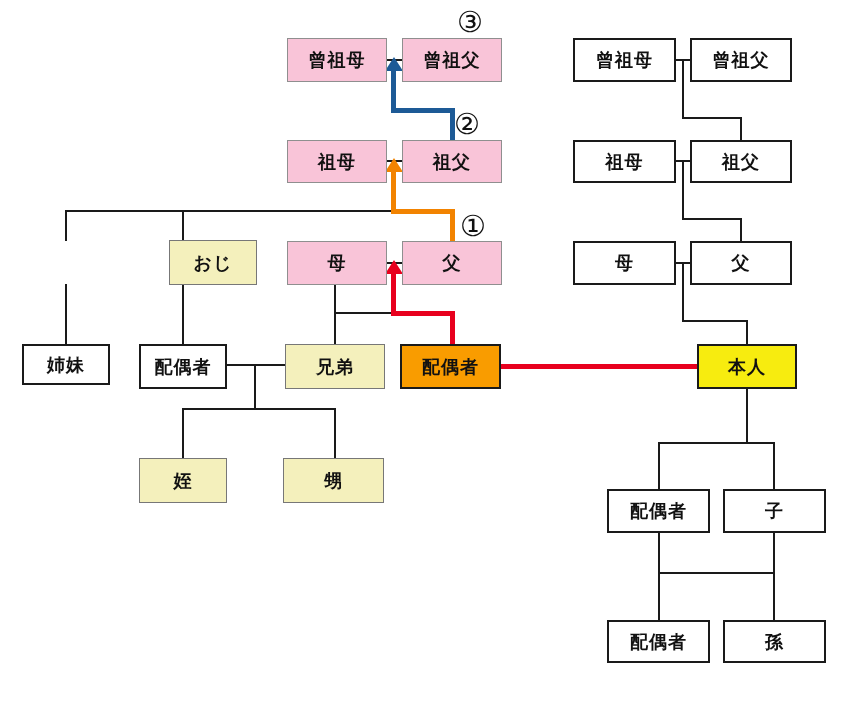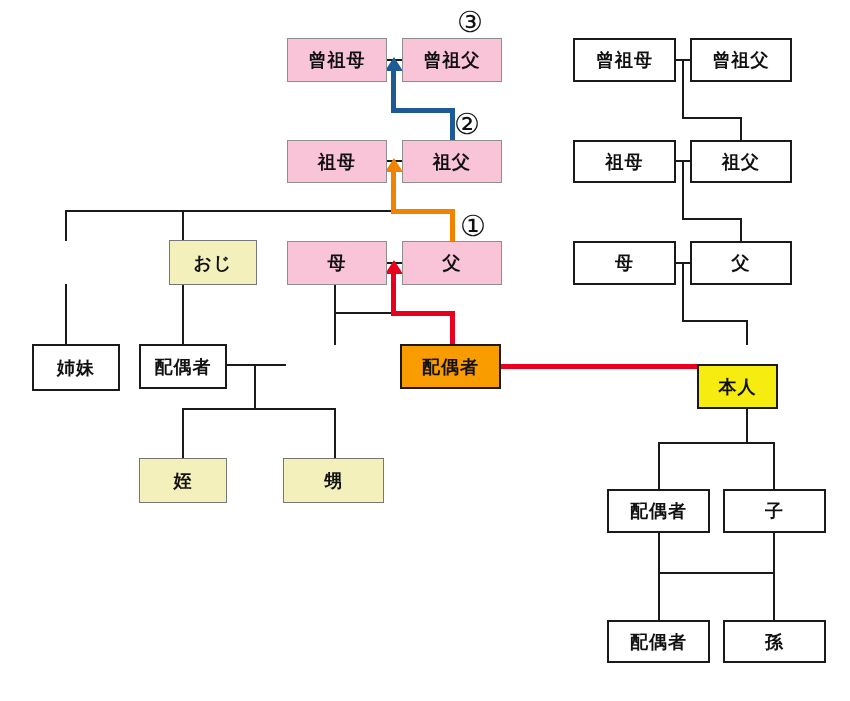--- a/index.html
+++ b/index.html
@@ -71,32 +71,33 @@
     <div class="arrow" style="left: 385px; top: 57px; border-bottom: 14px solid rgb(29, 90, 150);"></div>
     <div class="arrow" style="left: 385px; top: 158px; border-bottom: 14px solid rgb(242, 131, 0);"></div>
     <div class="arrow" style="left: 385px; top: 260px; border-bottom: 14px solid rgb(232, 0, 30);"></div>
     <div class="box pink" style="left: 287px; top: 38px; width: 100px; height: 44px;">曾祖母</div>
     <div class="box pink" style="left: 402px; top: 38px; width: 100px; height: 44px;">曾祖父</div>
     <div class="box pink" style="left: 287px; top: 140px; width: 100px; height: 43px;">祖母</div>
     <div class="box pink" style="left: 402px; top: 140px; width: 100px; height: 43px;">祖父</div>
     <div class="box cream" style="left: 139px; top: 240px; width: 88px; height: 45px; margin-left: 30px;">おじ</div>
     <div class="box pink" style="left: 287px; top: 241px; width: 100px; height: 44px;">母</div>
     <div class="box pink" style="left: 402px; top: 241px; width: 100px; height: 44px;">父</div>
-    <div class="box white" style="left: 32px; top: 344px; width: 88px; height: 47px;">姉妹</div>
+    <div class="box white" style="left: 22px; top: 344px; width: 88px; height: 41px;">姉妹</div>
     <div class="box white" style="left: 139px; top: 344px; width: 88px; height: 45px;">配偶者</div>
+    <div class="box cream" style="left: 285px; top: 344px; width: 100px; height: 45px;">兄弟</div>
     <div class="box orange" style="left: 400px; top: 344px; width: 101px; height: 45px;">配偶者</div>
     <div class="box cream" style="left: 139px; top: 458px; width: 88px; height: 45px;">姪</div>
     <div class="box cream" style="left: 283px; top: 458px; width: 101px; height: 45px;">甥</div>
     <div class="box white" style="left: 573px; top: 38px; width: 103px; height: 44px;">曾祖母</div>
     <div class="box white" style="left: 690px; top: 38px; width: 102px; height: 44px;">曾祖父</div>
     <div class="box white" style="left: 573px; top: 140px; width: 103px; height: 43px;">祖母</div>
     <div class="box white" style="left: 690px; top: 140px; width: 102px; height: 43px;">祖父</div>
     <div class="box white" style="left: 573px; top: 241px; width: 103px; height: 44px;">母</div>
     <div class="box white" style="left: 690px; top: 241px; width: 102px; height: 44px;">父</div>
-    <div class="box yellow" style="left: 697px; top: 364px; width: 81px; height: 45px;">本人</div>
+    <div class="box yellow" style="left: 697px; top: 344px; width: 100px; height: 45px;">本人</div>
     <div class="box white" style="left: 607px; top: 489px; width: 103px; height: 44px;">配偶者</div>
     <div class="box white" style="left: 723px; top: 489px; width: 103px; height: 44px;">子</div>
     <div class="box white" style="left: 607px; top: 620px; width: 103px; height: 43px;">配偶者</div>
     <div class="box white" style="left: 723px; top: 620px; width: 103px; height: 43px;">孫</div>
     <div class="badge" style="left: 470px; top: 22px;">③</div>
     <div class="badge" style="left: 467px; top: 124px;">②</div>
     <div class="badge" style="left: 473px; top: 226px;">①</div>
   </div>
 
 </body></html>

